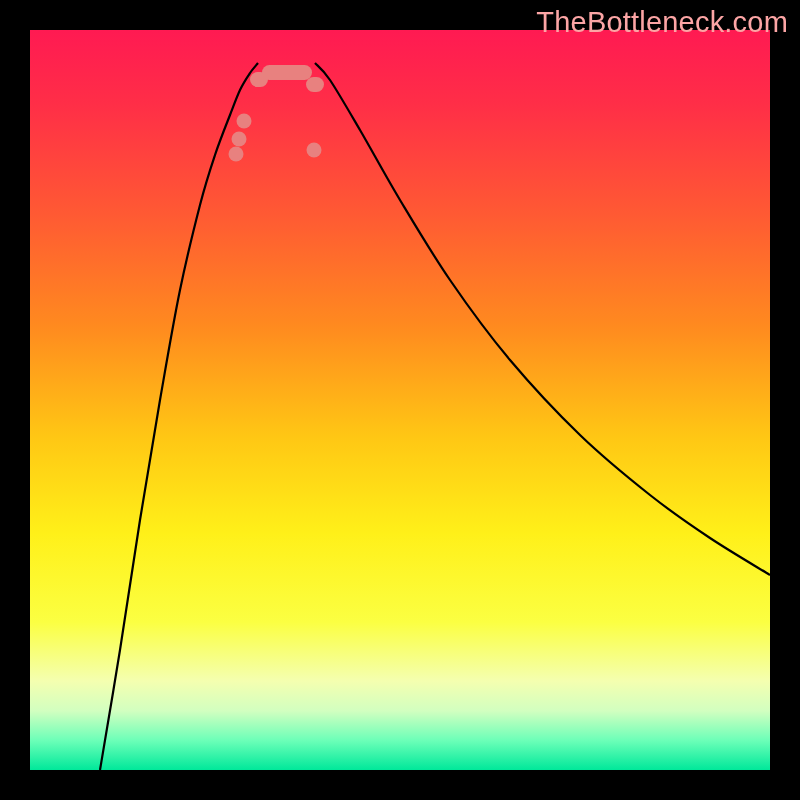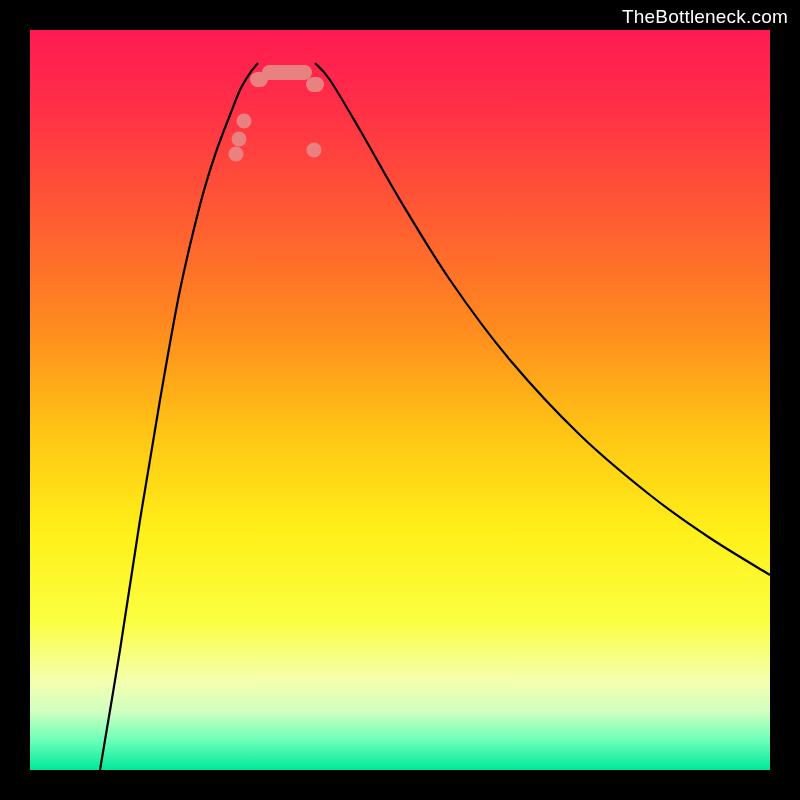--- a/index.html
+++ b/index.html
@@ -20,22 +20,22 @@
     overflow: hidden;
   }
   .gradient {
     position: absolute;
     left: 0; top: 0; right: 0; bottom: 0;
   }
   .watermark {
     position: absolute;
     top: 6px;
     right: 12px;
-    color: #ffffff;
-    font-size: 19px;
+    color: #fca5a5;
+    font-size: 29px;
     font-weight: 400;
     letter-spacing: 0.2px;
   }
   .curve {
     position: absolute;
     left: 0; top: 0;
     width: 740px;
     height: 740px;
     overflow: visible;
   }

